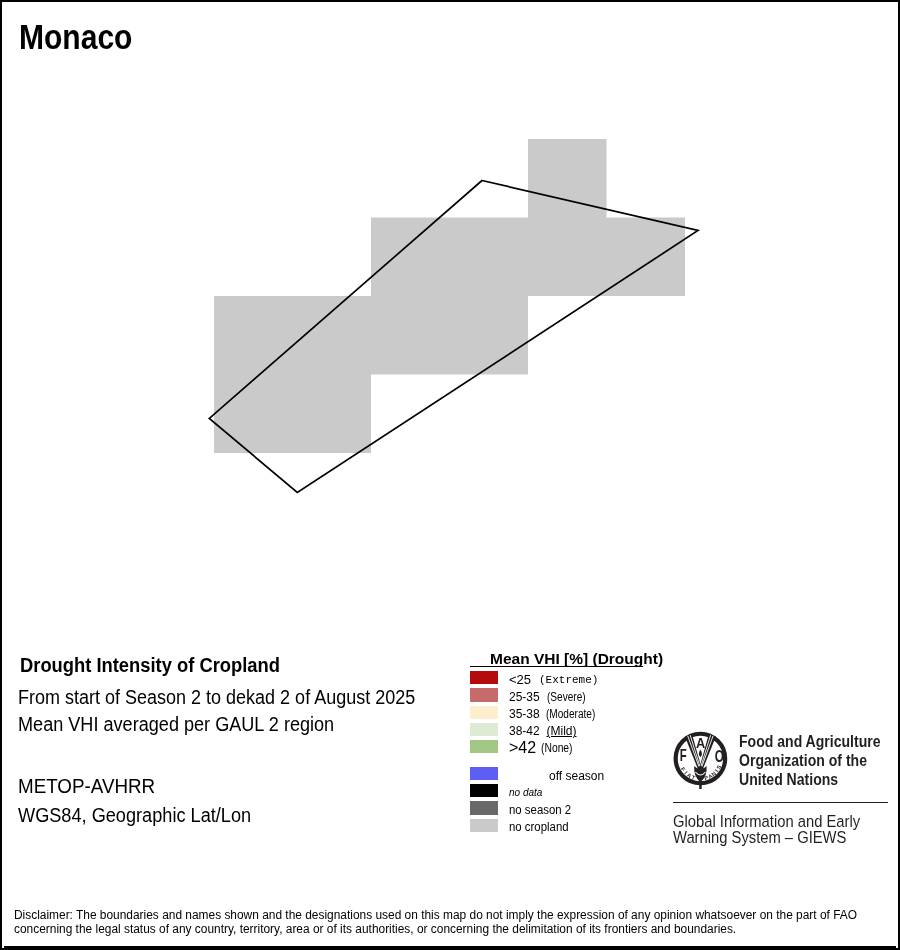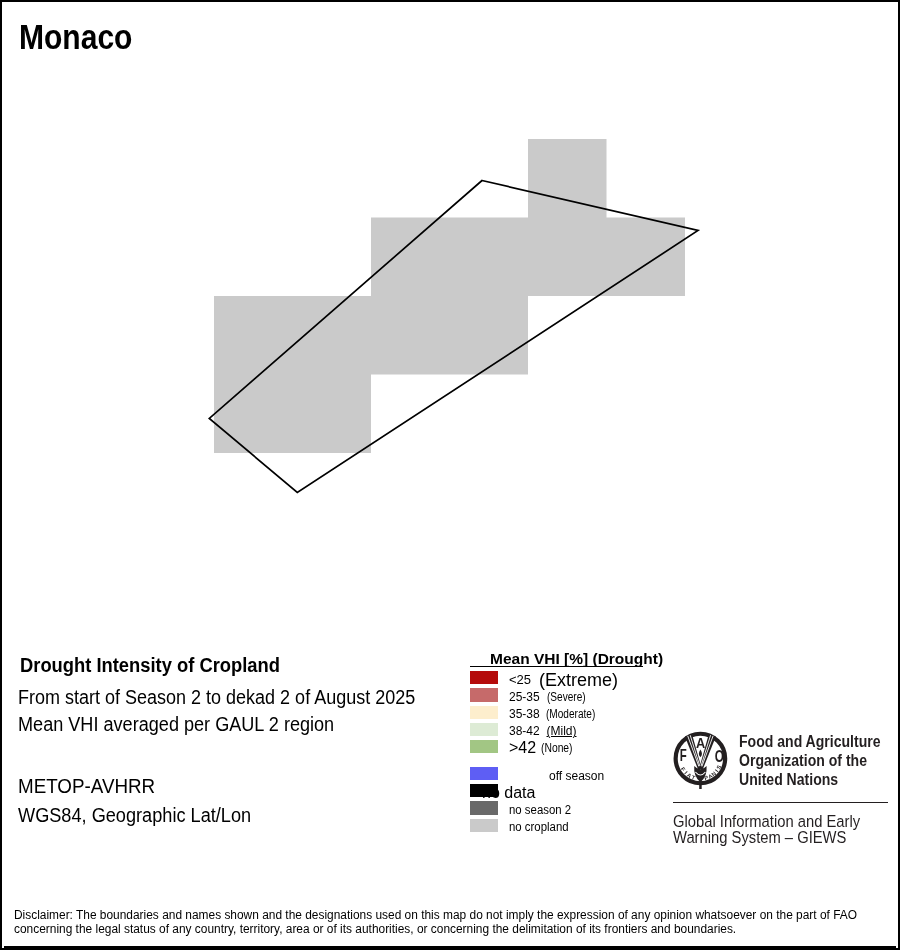--- a/index.html
+++ b/index.html
@@ -49,37 +49,37 @@
 
 <div class="abs" style="left:469.5px;top:767.2px;width:28.6px;height:13.2px;background:#5e5ef4;"></div>
 
 <div class="abs" style="left:469.5px;top:784.3px;width:28.6px;height:13.2px;background:#000;"></div>
 
 <div class="abs" style="left:469.5px;top:801.4px;width:28.6px;height:13.2px;background:#696969;"></div>
 
 <div class="abs" style="left:469.5px;top:818.5px;width:28.6px;height:13.2px;background:#cacaca;"></div>
 
 <div class="abs" style="left:509px;top:674px;font-size:13px;line-height:12px;">&lt;25</div>
-<div class="abs" style="left:539px;top:674px;font-size:18px;line-height:12px;">(Extreme)</div>
+<div class="abs" style="left:539px;top:674px;font-size:11px;line-height:12px;font-family:Liberation Mono, monospace;">(Extreme)</div>
 
 <div class="abs" style="left:509px;top:691.1px;font-size:12px;line-height:12px;">25-35</div>
 <div class="abs" style="left:547px;top:691.1px;font-size:12px;line-height:12px;transform:scaleX(0.84);transform-origin:0 0;">(Severe)</div>
 
 <div class="abs" style="left:509px;top:708.2px;font-size:12px;line-height:12px;">35-38</div>
 <div class="abs" style="left:546px;top:708.2px;font-size:12px;line-height:12px;transform:scaleX(0.84);transform-origin:0 0;">(Moderate)</div>
 
 <div class="abs" style="left:509px;top:725.3px;font-size:12px;line-height:12px;">38-42</div>
 <div class="abs" style="left:546.5px;top:725.3px;font-size:12px;line-height:12px;text-decoration:underline;">(Mild)</div>
 
 <div class="abs" style="left:509px;top:742.4px;font-size:16px;line-height:12px;">&gt;42</div>
 <div class="abs" style="left:540.5px;top:742.4px;font-size:12px;line-height:12px;transform:scaleX(0.86);transform-origin:0 0;">(None)</div>
 
 <div class="abs" style="left:509px;top:770.1px;font-size:12px;line-height:12px;margin-left:40px;">off season</div>
 
-<div class="abs" style="left:482px;top:787.2px;font-size:16px;line-height:12px;">no data</div>
+<div class="abs" style="left:509px;top:787.2px;font-size:10px;line-height:12px;font-style:italic;">no data</div>
 
 <div class="abs" style="left:509px;top:804.3px;font-size:12px;line-height:12px;transform:scaleX(0.95);transform-origin:0 0;">no season 2</div>
 
 <div class="abs" style="left:509px;top:821.4px;font-size:12px;line-height:12px;transform:scaleX(0.95);transform-origin:0 0;">no cropland</div>
 
 <svg class="abs" style="left:672px;top:730px;" width="58" height="60" viewBox="0 0 58 60">
   <circle cx="28.4" cy="28.5" r="24.75" fill="none" stroke="#231f20" stroke-width="4.2"></circle>
   <text x="11.3" y="30.9" font-size="16.5" font-weight="bold" fill="#231f20" text-anchor="middle" textLength="7" lengthAdjust="spacingAndGlyphs">F</text>
   <text x="28.7" y="18.2" font-size="15.5" font-weight="bold" fill="#231f20" text-anchor="middle" textLength="9.2" lengthAdjust="spacingAndGlyphs">A</text>
   <text x="47.4" y="31.7" font-size="16.5" font-weight="bold" fill="#231f20" text-anchor="middle" textLength="9.2" lengthAdjust="spacingAndGlyphs">O</text>

